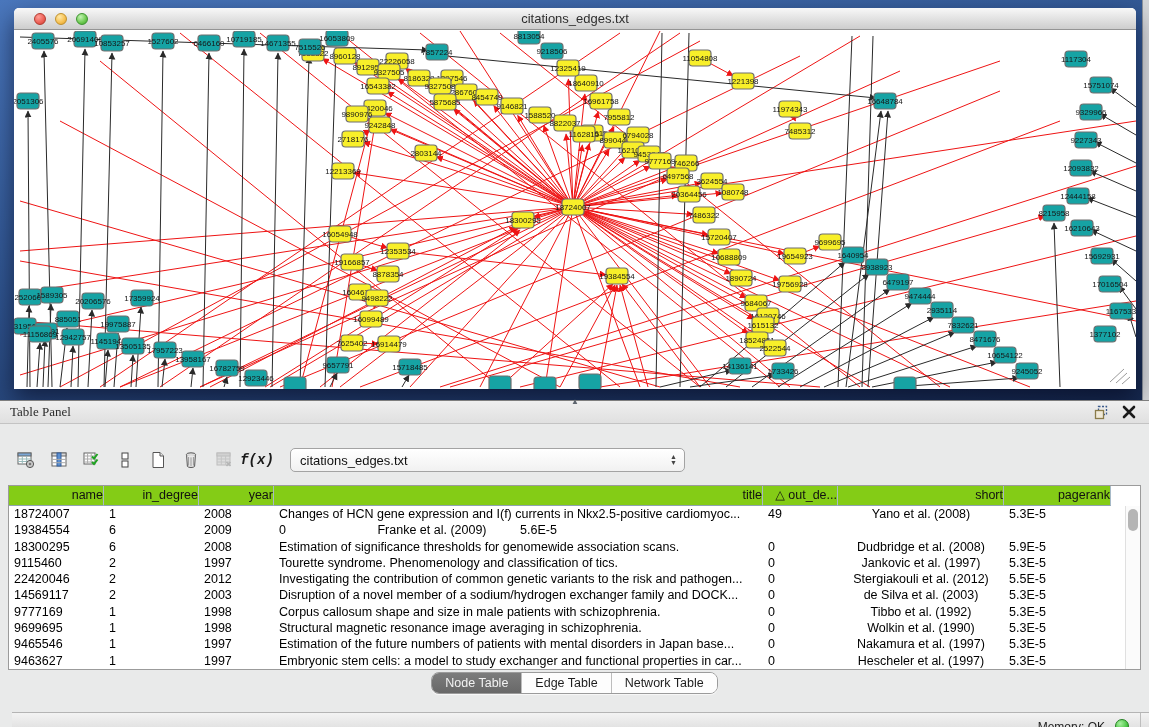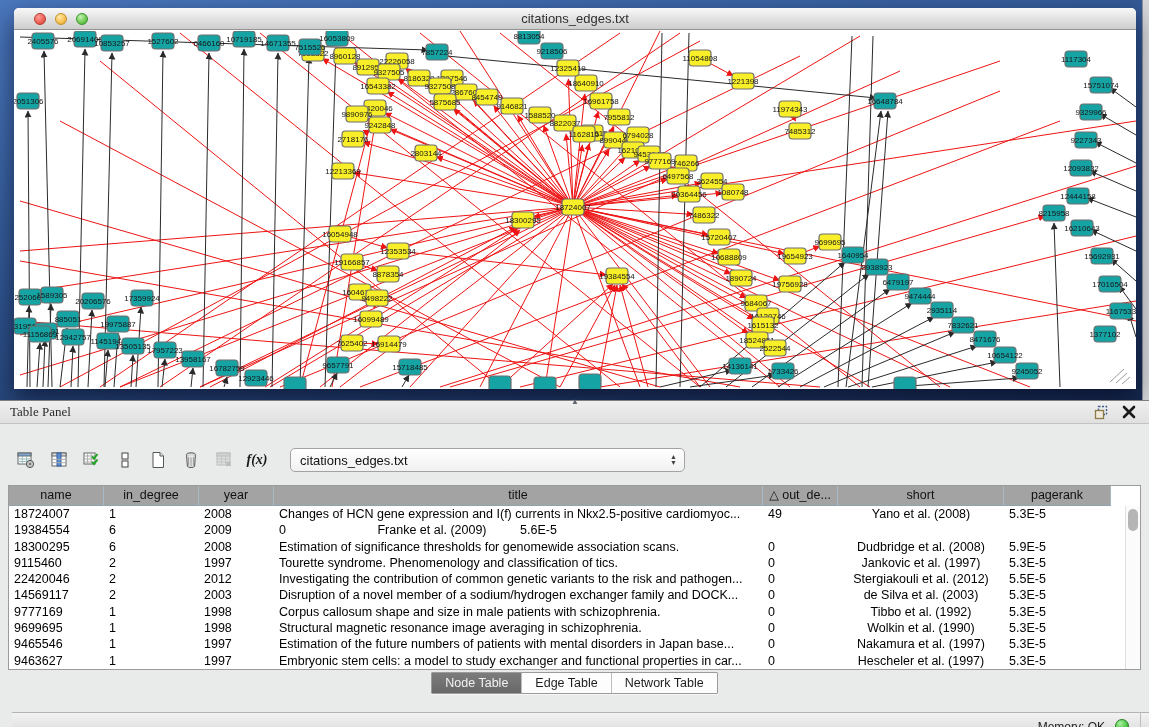--- a/index.html
+++ b/index.html
@@ -35,45 +35,45 @@
                   border-bottom:1px solid #c3c3c3; }
   .panel-title { position:absolute; left:10px; top:3px; font-size:13px; color:#2b2b2b;font-family:Liberation Serif, serif; }
   .panel-header-icons { position:absolute; right:12px; top:3px; display:flex; gap:12px; align-items:center; }
   .hdr-icon { width:16px; height:16px; cursor:default; }
   .splitter-grip { position:absolute; left:571px; top:-4px; width:10px; height:9px; color:#5f666f; font-size:8px; line-height:9px; }
 
   .toolbar { position:absolute; top:42px; left:12px; right:12px; height:34px; display:flex; align-items:center; }
   .tb-btn { width:28px; height:26px; margin-right:5px; display:flex; align-items:center; justify-content:center;
             background:transparent; border:none; }
   .tb-btn svg { width:18px; height:18px; }
-  .fx-btn { font-family:Liberation Serif, serif; font-style:italic; font-weight:bold; font-size:14px; color:#1a1a1a; }
+  .fx-btn { font-family:Liberation Mono, monospace; font-style:italic; font-weight:bold; font-size:14px; color:#1a1a1a; }
   .combo { margin-left:14px; width:395px; height:24px; border:1px solid #a3a3a3; border-radius:5px;
            background:linear-gradient(#ffffff,#f1f1f1); position:relative; display:flex; align-items:center;
            box-shadow:inset 0 1px 1px rgba(255,255,255,.8); }
   .combo-label { font-size:13px; color:#111; padding-left:9px; }
   .combo-arrows { position:absolute; right:5px; top:2px; width:11px; height:18px; display:flex; flex-direction:column;
                   align-items:center; justify-content:center; color:#444; }
   .combo-arrows span { font-size:7px; line-height:6px; }
 
   .table-wrap { position:absolute; top:84px; left:8px; right:8px; bottom:57px;
                 border:1px solid #9b9b9b; background:#fff; overflow:hidden; }
   .thead { display:flex; height:20px; }
-  .th { background:#a3a3a3; border-right:1px solid #a7bac7; border-bottom:1px solid #8fa3b0;
-        font-size:12.5px; color:#111; text-align:center; line-height:19px;
+  .th { background:#84cc16; border-right:1px solid #a7bac7; border-bottom:1px solid #8fa3b0;
+        font-size:12.5px; color:#111; text-align:right; line-height:19px;
         overflow:hidden; white-space:nowrap; }
   .trow { display:flex; height:16.3px; }
   .td { font-size:12.5px; color:#000; line-height:16px; padding-left:5px;
         overflow:hidden; white-space:nowrap; }
   .td.center { text-align:center; padding-left:0; }
   .c0{width:95px;} .c1{width:95px;} .c2{width:75px;} .c3{width:489px;} .c4{width:75px;} .c5{width:166px;} .c6{width:107px;}
   .vscroll { position:absolute; right:0; top:20px; bottom:0; width:15px; background:#fbfbfb; border-left:1px solid #e0e0e0; }
   .vthumb { position:absolute; left:2px; top:3px; width:10px; height:22px; border-radius:6px; background:#b5b5b5; }
 
   .tabs-row { position:absolute; bottom:31px; left:0; right:0; height:24px; display:flex; justify-content:center; }
-  .seg { display:flex; border:1px solid #9b9b9b; border-radius:1px; overflow:hidden; height:22px;
+  .seg { display:flex; border:1px solid #9b9b9b; border-radius:8px; overflow:hidden; height:22px;
          background:#fff; box-shadow:0 1px 1px rgba(255,255,255,.7); }
   .seg-tab { padding:0 13px; font-size:12.5px; line-height:21px; color:#1d1d1d; background:#fdfdfd;
              border-right:1px solid #bdbdbd; cursor:default; }
   .seg-tab:last-child { border-right:none; }
   .seg-tab.sel { background:linear-gradient(#7c7c7c,#686868); color:#f2f2f2; }
 
   .status-bar { position:absolute; bottom:0; left:0; right:0; height:15px;
                 background:linear-gradient(#f3f3f3,#e3e3e3); border-top:1px solid #b4b4b4;margin-left:12px; }
   .memory { position:absolute; right:44px; top:7px; font-size:12px; color:#1c1c1c; }
   .mem-dot { position:absolute; right:20px; top:6px; width:14px; height:14px; border-radius:50%;

